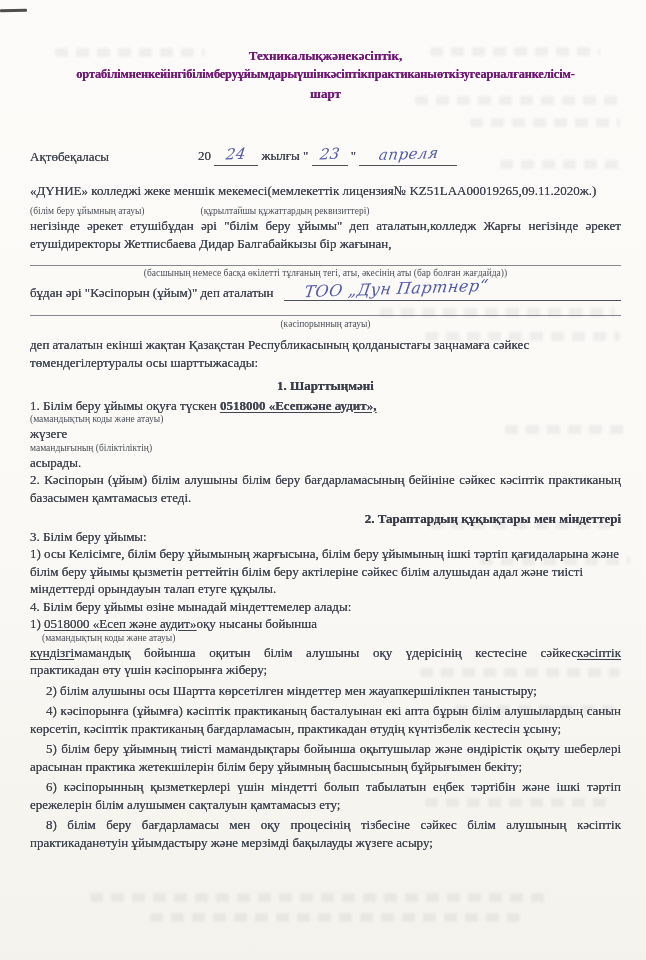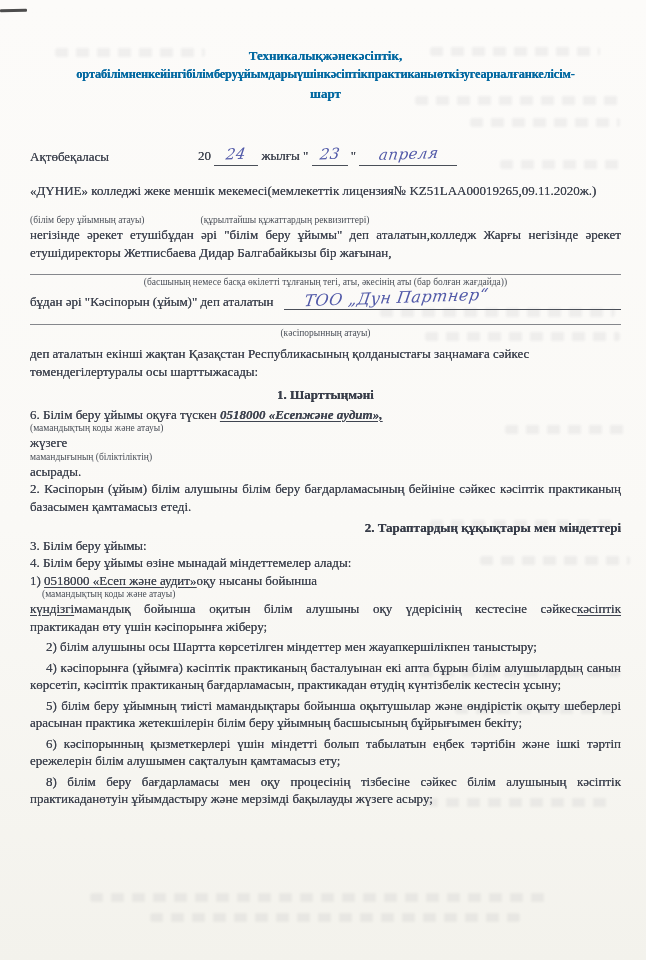--- a/index.html
+++ b/index.html
@@ -15,45 +15,45 @@
     background:linear-gradient(180deg,#fcfbf9 0%,#faf9f6 55%,#f3f2ec 100%);
     font-family:"Liberation Serif","DejaVu Serif",serif;
     color:var(--ink);
   }
   .content{
     position:absolute;left:30px;right:25px;top:0;
     font-size:13px;line-height:17.5px;
     text-shadow:0 0 .35px currentColor;
   }
   .center{text-align:center;}
-  .title{margin-top:46px;font-weight:bold;line-height:19px;color:#0369a1;}
+  .title{margin-top:46px;font-weight:bold;line-height:19px;color:#701a75;}
   .title .t2{white-space:nowrap;font-size:12.4px;letter-spacing:-.15px;display:block;}
   .cityrow{display:flex;margin-top:5px;align-items:flex-end;}
   .city{width:168px;margin-top:40px;}
   .dateline{white-space:nowrap;}
   .blank{display:inline-block;border-bottom:1px solid var(--ink-soft);text-align:center;position:relative;}
   .blank.year{width:44px;}
   .blank.day{width:36px;}
   .blank.month{width:98px;}
   .hw{
     font-family:"DejaVu Serif",serif;font-style:italic;
     color:var(--handwriting-ink);text-shadow:none;
     display:inline-block;transform:rotate(-2deg) skewX(-10deg);
     font-size:15px;line-height:14px;letter-spacing:.5px;position:relative;top:-1px;
   }
   .small{font-size:9.5px;line-height:11px;color:var(--ink-soft);text-shadow:none;}
-  .labels-row{display:flex;margin-top:16px;}
+  .labels-row{display:flex;margin-top:7px;}
   .labels-row .l2{margin-left:56px;}
   .just{text-align:justify;}
   .justlast{text-align:justify;text-align-last:justify;}
   .rule{border:none;border-top:1px solid var(--rule);margin:0;height:0;}
   .fillrow{display:flex;align-items:flex-end;}
   .fillrow .fill-line{flex:1;border-bottom:1px solid var(--ink-soft);margin-left:10px;position:relative;height:17px;}
   .fillrow .fill-line .hw{position:absolute;left:20px;bottom:-1px;font-size:16px;white-space:nowrap;}
-  .bu{font-weight:bold;text-decoration:underline;text-underline-offset:2px;font-style:italic;}
+  .bu{font-weight:bold;text-decoration:underline;text-underline-offset:2px;}
   .u{text-decoration:underline;text-underline-offset:2px;}
   .h{font-weight:bold;text-align:center;color:#383d49;}
   .duty{text-align:justify;text-indent:16px;margin-top:3px;}
   .indent-sm{margin-left:12px;}
   
   .scanner-mark{position:absolute;left:0;top:9px;width:27px;height:3px;background:#4d4d4d;transform:rotate(-1.5deg);border-radius:1px;}
   .bleed{
     position:absolute;height:9px;border-radius:3px;
     background:repeating-linear-gradient(90deg,rgba(108,110,120,.15) 0 13px,rgba(108,110,120,0) 13px 21px);
     filter:blur(1.3px);opacity:.55;pointer-events:none;
@@ -104,33 +104,34 @@
   </div>
 
   <hr class="rule" style="margin-top:14px;">
   <div class="small center" style="margin-top:3px;">(кәсіпорынның атауы)</div>
 
   <div style="margin-top:6px;">деп аталатын екінші жақтан Қазақстан Республикасының қолданыстағы заңнамаға сәйкес төмендегілертуралы осы шарттыжасады:</div>
 
   <div class="h" style="margin-top:6px;">1. Шарттыңмәні</div>
 
   <div style="margin-top:2px;">
-    <span>6. Білім беру ұйымы оқуға түскен </span><span class="bu">0518000 «Есепжәне аудит»,</span>
+    <span>1. Білім беру ұйымы оқуға түскен </span><span class="bu">0518000 «Есепжәне аудит»,</span>
   </div>
   <div class="small">(мамандықтың коды және атауы)</div>
 
   <div>жүзеге</div>
   <div class="small">мамандығының (біліктіліктің)</div>
   <div>асырады.</div>
 
   <div class="just">2. Кәсіпорын (ұйым) білім алушыны білім беру бағдарламасының бейініне сәйкес кәсіптік практиканың базасымен қамтамасыз етеді.</div>
 
   <div class="h" style="margin-top:4px;text-align:right;">2. Тараптардың құқықтары мен міндеттері</div>
 
   <div>3. Білім беру ұйымы:</div>
+  <div>1) осы Келісімге, білім беру ұйымының жарғысына, білім беру ұйымының ішкі тәртіп қағидаларына және білім беру ұйымы қызметін реттейтін білім беру актілеріне сәйкес білім алушыдан адал және тиісті міндеттерді орындауын талап етуге құқылы.</div>
   <div>4. Білім беру ұйымы өзіне мынадай міндеттемелер алады:</div>
 
   <div>
     <span>1) </span><span class="u">0518000 «Есеп және аудит»</span><span>оқу нысаны бойынша</span>
   </div>
   <div class="small indent-sm">(мамандықтың коды және атауы)</div>
   <div class="justlast">
     <span class="u">күндізгі</span><span>мамандық бойынша оқитын білім алушыны оқу үдерісінің кестесіне сәйкес</span><span class="u">кәсіптік</span>
   </div>
   <div>практикадан өту үшін кәсіпорынға жіберу;</div>

